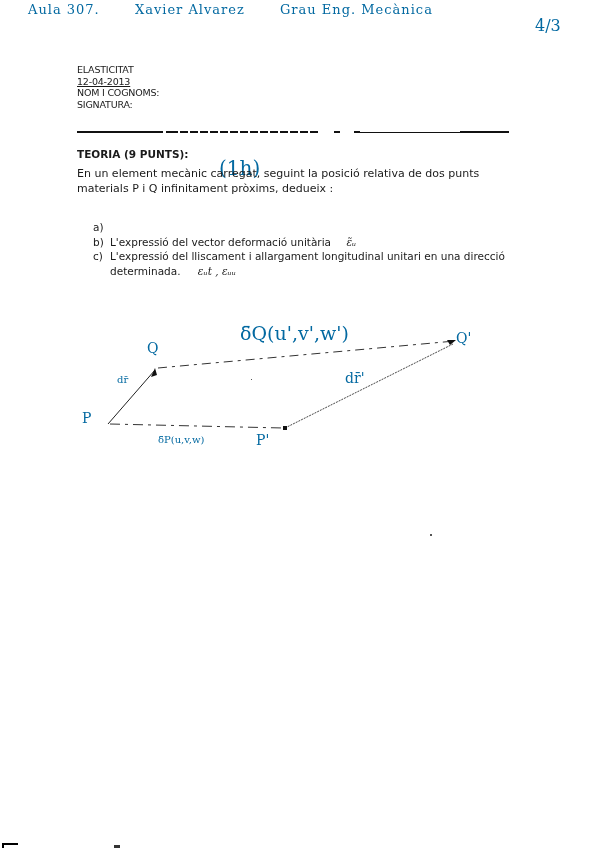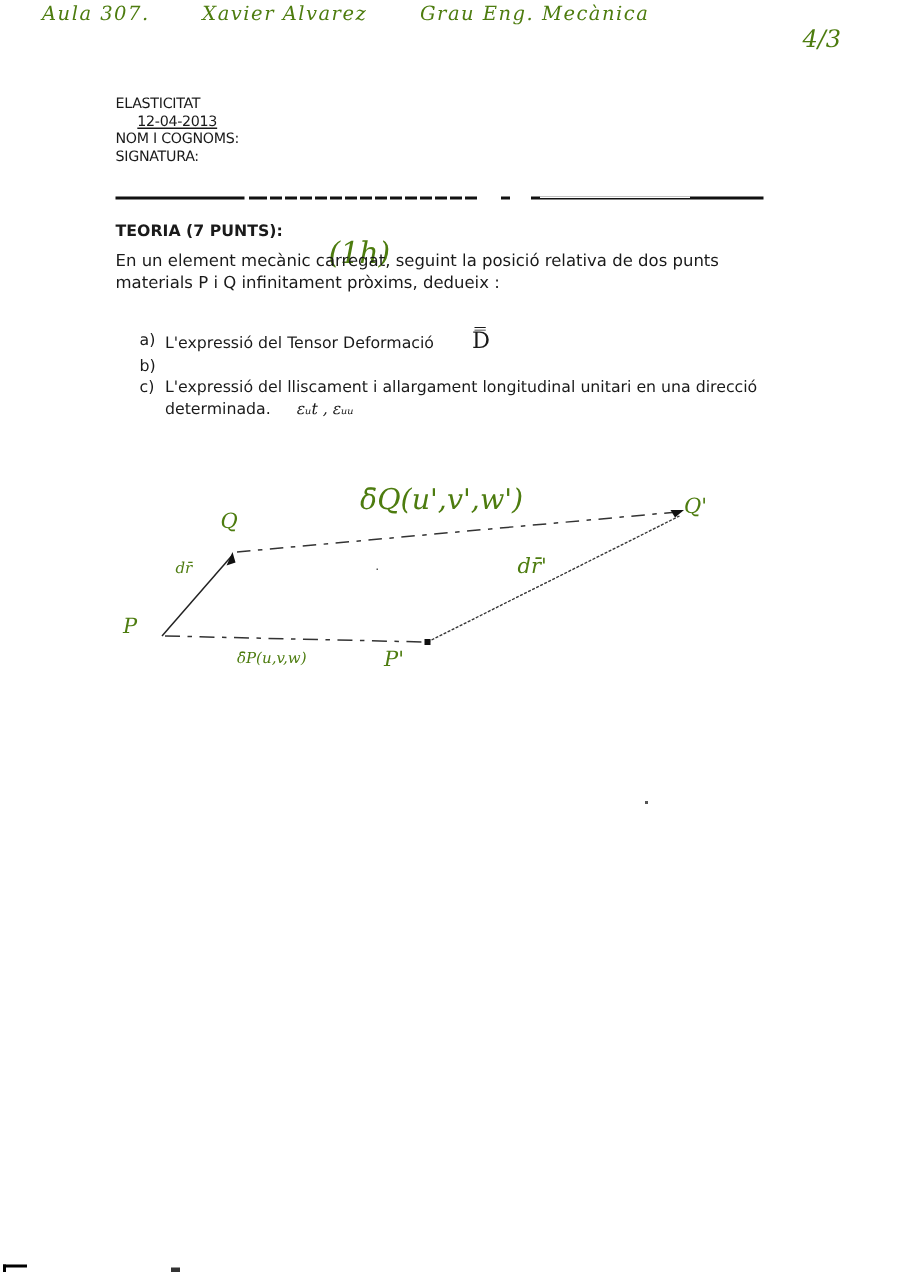--- a/index.html
+++ b/index.html
@@ -1,23 +1,23 @@
 <!DOCTYPE html>
 <html><head>
 <meta charset="utf-8">
 <style>
   html, body { margin:0; padding:0; background:#ffffff; }
   body { width:616px; height:848px; position:relative; overflow:hidden; font-family:"DejaVu Sans", sans-serif; color:#1a1a1a; }
-  .hand { font-family:"DejaVu Serif", serif; font-style:italic; color:#4d7c0f; position:absolute; white-space:nowrap; }
+  .hand { font-family:"DejaVu Serif", serif; color:#0369a1; position:absolute; white-space:nowrap; }
   .header-note { top:2px; left:28px; font-size:13px; letter-spacing:1px; }
   .header-note span { margin-right:30px; }
   .page-num { top:16px; left:535px; font-size:16px; }
   .meta { position:absolute; left:77px; top:64px; font-size:9.5px; line-height:11.5px; letter-spacing:-0.2px; }
   .meta div { white-space:nowrap; }
-  .meta .date { text-decoration:underline;text-align:center; }
+  .meta .date { text-decoration:underline; }
   .rule { position:absolute; left:77px; top:131px; width:432px; height:2px; background:#111; }
   .rule-gap { position:absolute; top:130px; height:4px; background:#fff; }
   .section { position:absolute; left:77px; top:148px; font-size:10.5px; font-weight:bold; white-space:nowrap; }
   .section-mark { position:absolute; left:198px; top:156px; font-size:20px;margin-left:21px; }
   .intro { position:absolute; left:77px; top:167px; width:430px; font-size:11px; line-height:14.5px; }
   .items { position:absolute; left:93px; top:220px; width:420px; font-size:10.5px; line-height:14.5px; }
   .item { display:flex; }
   .item .lbl { width:17px; flex:none; }
   .sym { font-family:"DejaVu Serif", serif; font-style:italic; margin-left:12px; }
   svg.diagram { position:absolute; left:0; top:0; }
@@ -54,35 +54,35 @@
 <div class="rule-gap" style="left:258px;width:2px;"></div>
 <div class="rule-gap" style="left:268px;width:2px;"></div>
 <div class="rule-gap" style="left:278px;width:2px;"></div>
 <div class="rule-gap" style="left:288px;width:2px;"></div>
 <div class="rule-gap" style="left:298px;width:2px;"></div>
 <div class="rule-gap" style="left:308px;width:2px;"></div>
 <div class="rule-gap" style="left:318px;width:16px;"></div>
 <div class="rule-gap" style="left:340px;width:14px;"></div>
 <div class="rule-gap" style="left:360px;width:100px;height:1px;top:131px;"></div>
 
-<div class="section">TEORIA  (7 PUNTS):</div>
+<div class="section">TEORIA  (9 PUNTS):</div>
 <div class="hand section-mark">(1h)</div>
 
 <div class="intro">En un element mecànic carregat, seguint la posició relativa de dos punts materials P i Q infinitament pròxims, dedueix :</div>
 
 <div class="items">
   <div class="item">
     <span class="lbl">a)</span>
-    <span>
-      <span>L'expressió del Tensor Deformació</span>
-      <span class="sym" style="margin-left:22px;font-size:15px;font-style:normal;">D̿</span>
-    </span>
   </div>
   <div class="item">
     <span class="lbl">b)</span>
+    <span>
+      <span>L'expressió del vector deformació unitària</span>
+      <span class="sym">ε̃ᵤ</span>
+    </span>
   </div>
   <div class="item">
     <span class="lbl">c)</span>
     <span>
       <span>L'expressió del lliscament i allargament longitudinal unitari en una direcció determinada.</span>
       <span class="sym" style="margin-left:14px;">εᵤt , εᵤᵤ</span>
     </span>
   </div>
 </div>
 

